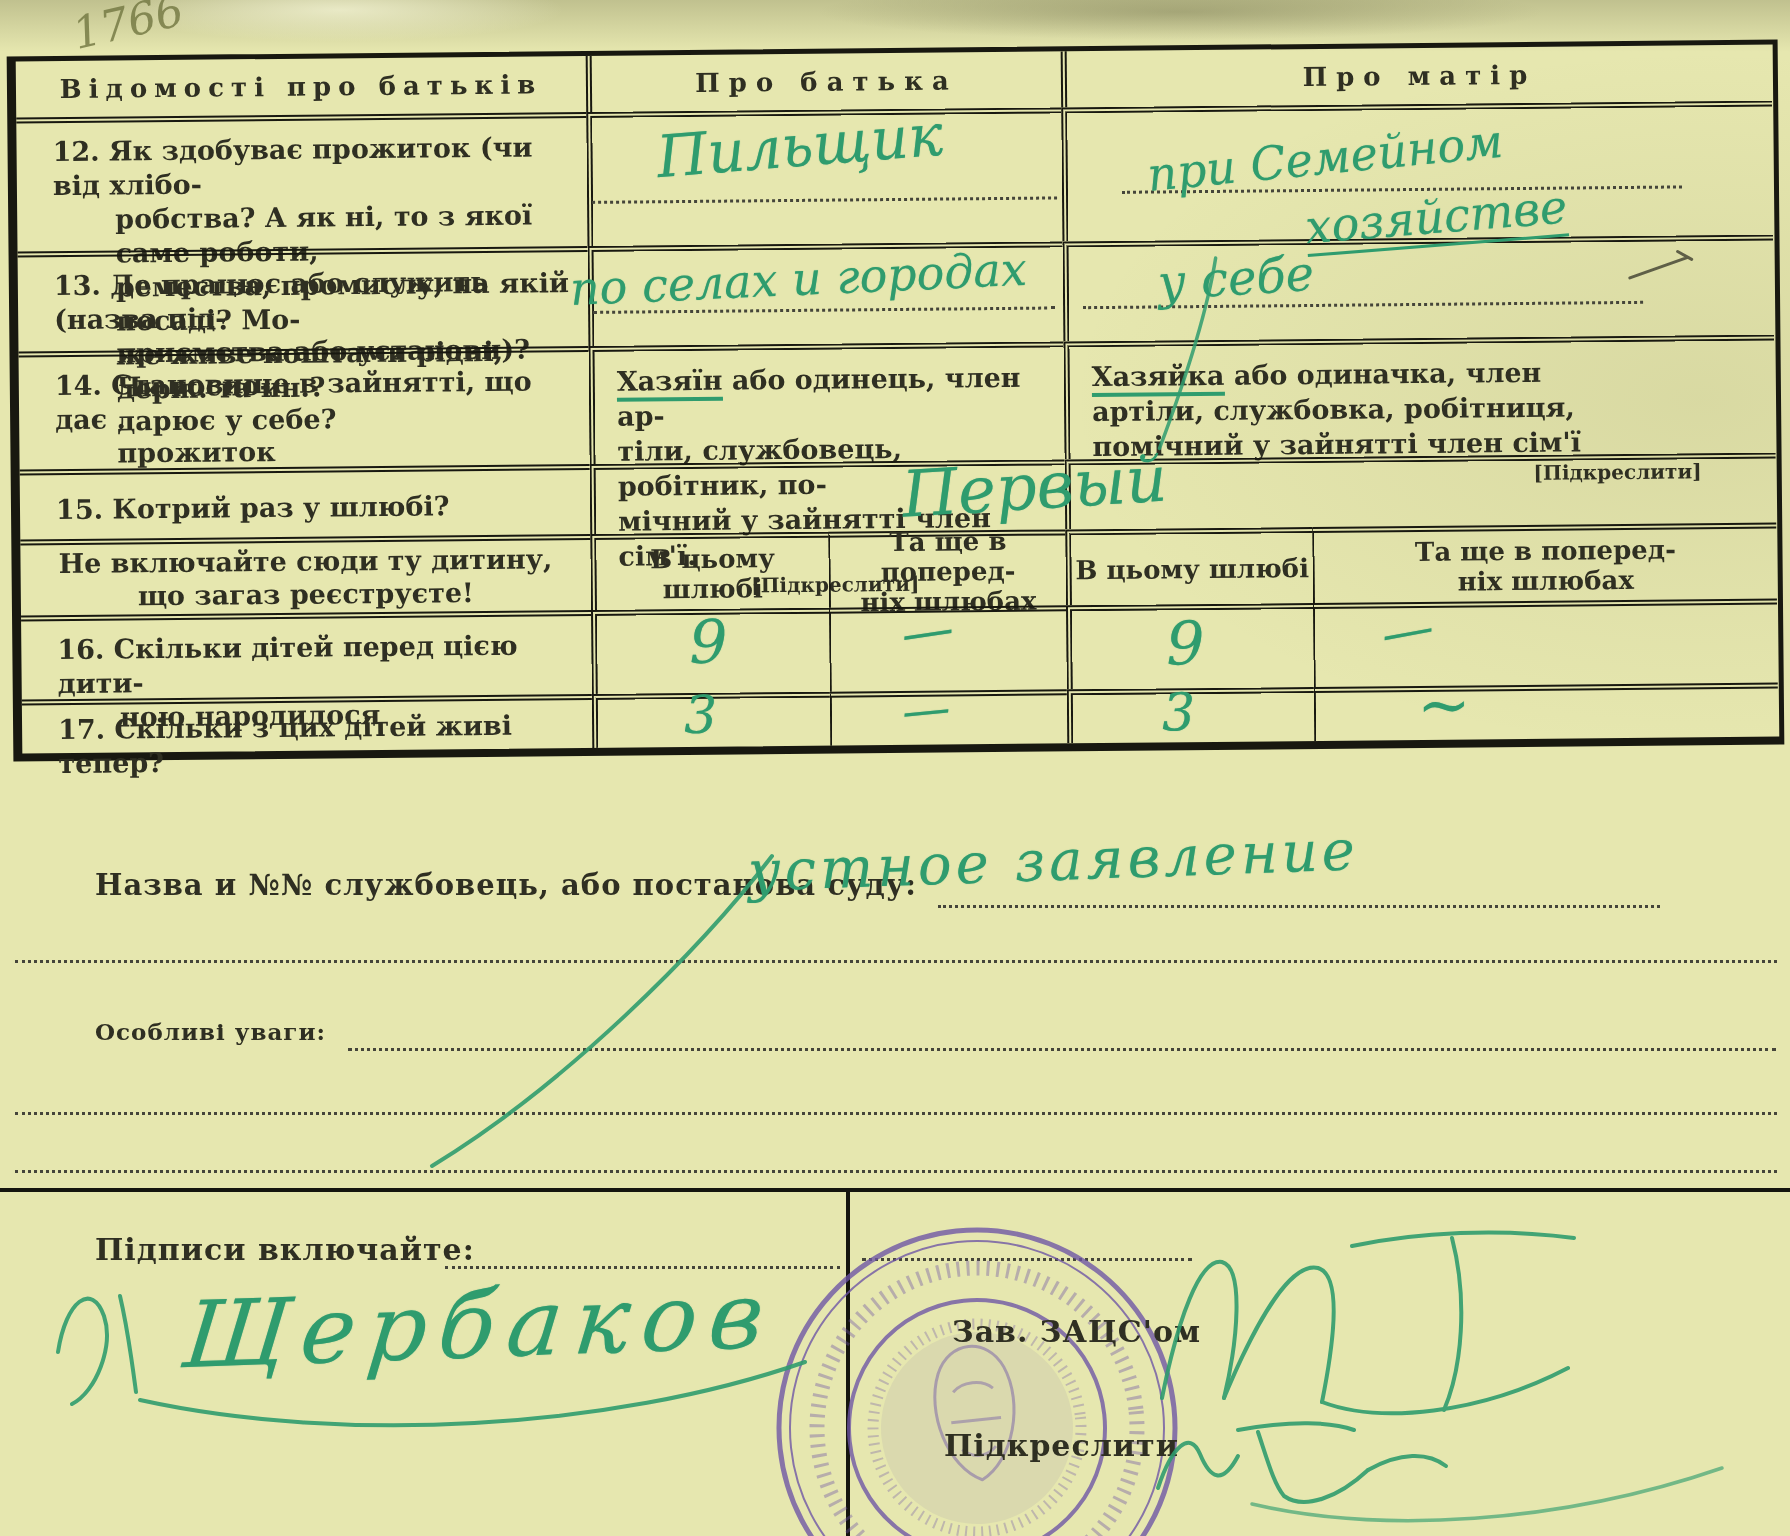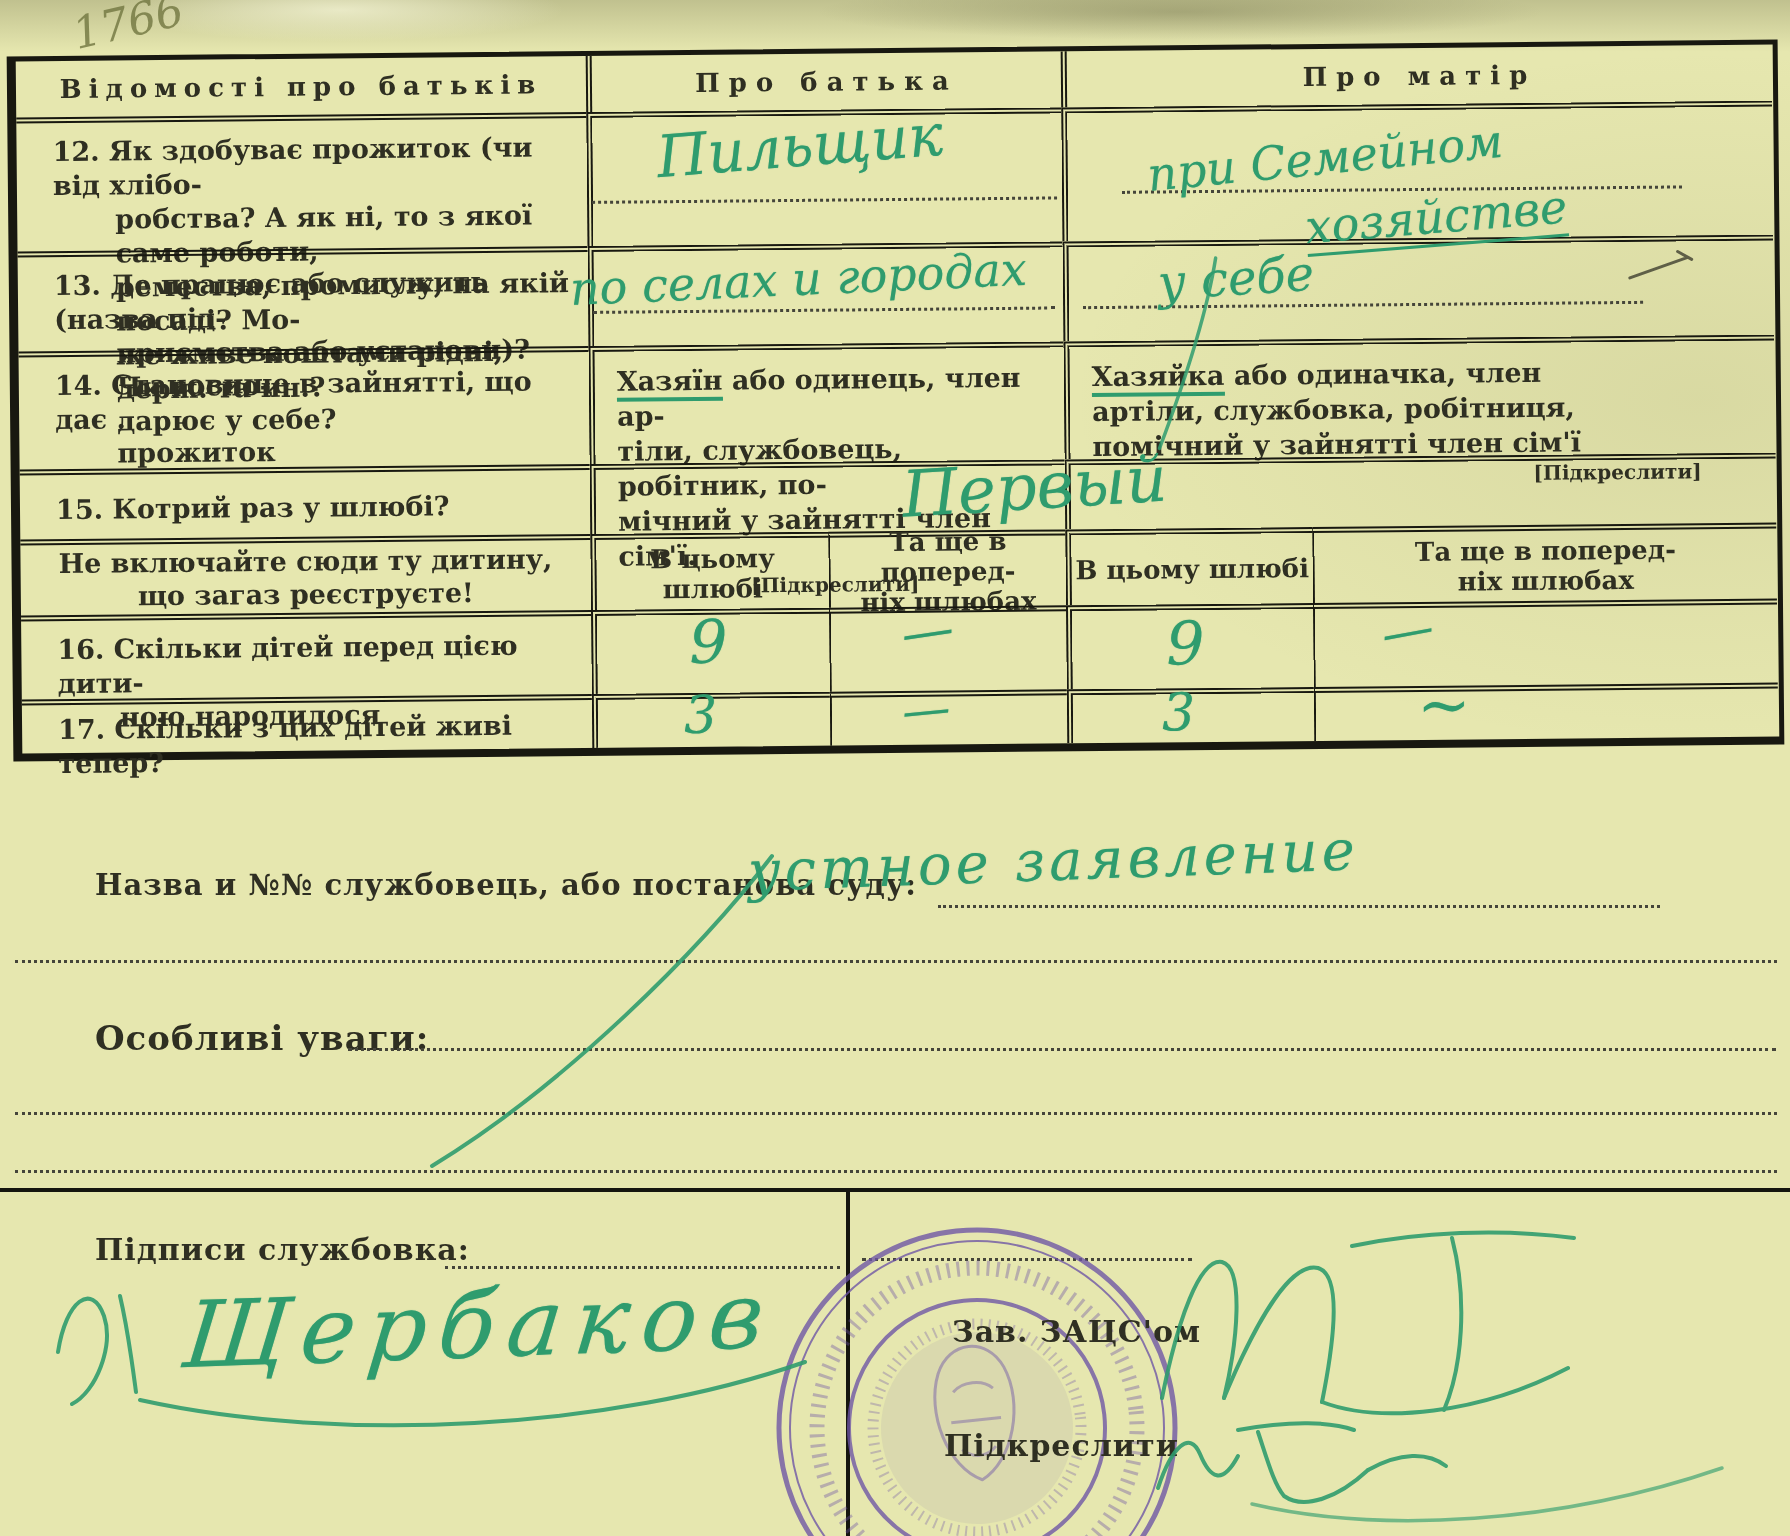--- a/index.html
+++ b/index.html
@@ -185,29 +185,29 @@
       </svg>
     </div>
   </div>
 
   <div class="printed" style="position:absolute; left:95px; top:868px; font-size:29px; letter-spacing:1px; z-index:2;">Назва и №№ службовець, або постанова суду:</div>
   <span class="hw" style="left:748px; top:828px; font-size:56px; transform:rotate(-2deg); z-index:3; letter-spacing:4px;">устное заявление</span>
   <div class="dotline" style="left:938px; top:905px; width:722px; z-index:2;"></div>
 
   <div class="dotline" style="left:15px; top:960px; width:1762px; z-index:2;"></div>
 
-  <div class="printed" style="position:absolute; left:95px; top:1018px; font-size:34px; letter-spacing:1px; z-index:2;">Особливі уваги:</div>
+  <div class="printed" style="position:absolute; left:95px; top:1018px; font-size:23px; letter-spacing:1px; z-index:2;">Особливі уваги:</div>
   <div class="dotline" style="left:348px; top:1048px; width:1428px; z-index:2;"></div>
 
   <div class="dotline" style="left:15px; top:1112px; width:1762px; z-index:2;"></div>
   <div class="dotline" style="left:15px; top:1170px; width:1762px; z-index:2;"></div>
   <div class="solidline" style="left:0; top:1188px; width:1790px; height:4px; z-index:2;"></div>
   <div class="solidline" style="left:846px; top:1190px; width:4px; height:346px; z-index:2;"></div>
 
-  <div class="printed" style="position:absolute; left:95px; top:1232px; font-size:30px; letter-spacing:1px; z-index:2;">Підписи службовка:</div>
+  <div class="printed" style="position:absolute; left:95px; top:1232px; font-size:30px; letter-spacing:1px; z-index:2;">Підписи включайте:</div>
   <div class="dotline" style="left:445px; top:1266px; width:395px; z-index:2;"></div>
   <div class="dotline" style="left:862px; top:1258px; width:330px; z-index:2;"></div>
 
   <svg class="stampsvg" style="left:742px; top:1220px; z-index:4;" width="470" height="316" viewBox="0 0 470 316">
     <g stroke="#6d54a6" fill="none" opacity="0.78" transform="rotate(-6 235 208)">
       <circle cx="235" cy="208" r="198" stroke-width="5"></circle>
       <circle cx="235" cy="208" r="187" stroke-width="2"></circle>
       <circle cx="235" cy="208" r="128" stroke-width="4"></circle>
       <circle cx="235" cy="208" r="160" stroke-width="15" stroke-dasharray="3 7" opacity="0.5"></circle>
       <circle cx="235" cy="208" r="104" stroke-width="11" stroke-dasharray="2 6" opacity="0.42"></circle>

